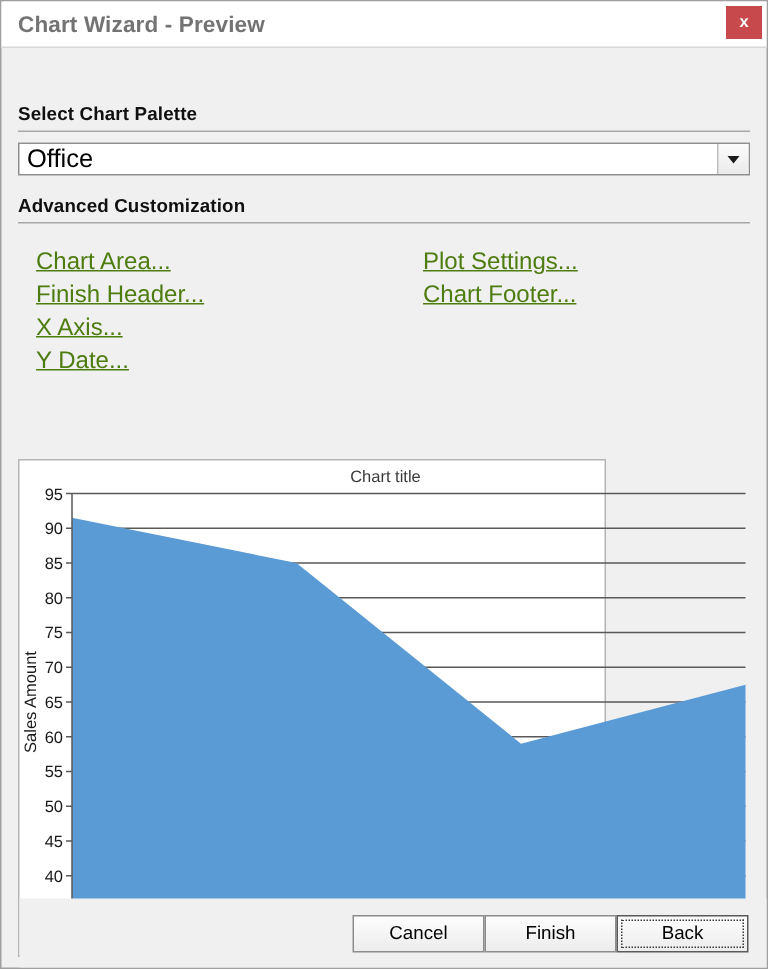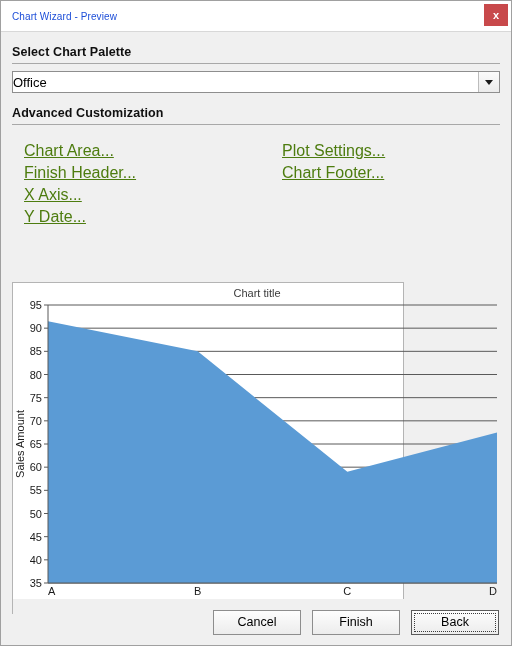--- a/index.html
+++ b/index.html
@@ -20,59 +20,60 @@
   }
   
   .titlebar{
     height:30px;min-height:30px;
     background:#ffffff;
     border-bottom:1px solid #d8d8d8;
     display:flex;align-items:center;
     position:relative;
   }
   .titlebar-text{
-    font-size:10px;font-weight:normal;color:#1d4ed8;
+    font-size:15px;font-weight:bold;color:#737373;
     padding-left:11px;letter-spacing:.1px;
   }
   .close-btn{
     position:absolute;right:3px;top:3px;
     width:24px;height:22px;
     background:#c8494b;
     color:#ffffff;
     display:flex;align-items:center;justify-content:center;
     font-size:11px;font-weight:bold;
     cursor:pointer;
     font-family:"Liberation Sans", sans-serif;
   }
   
   .content{
     flex:1;padding:0 11px;
     display:flex;flex-direction:column;
     position:relative;
+    margin-top:24px;
   }
   .section-head{
     font-size:12.5px;font-weight:bold;color:#101010;
     margin-top:13px;margin-bottom:4px;
     letter-spacing:.1px;
   }
   .rule{
     height:1px;background:#a8a8a8;width:100%;
     margin-bottom:7px;
   }
   
   .combo{
     height:22px;box-sizing:border-box;
     border:1px solid #8e8e8e;
     background:#ffffff;
     display:flex;align-items:stretch;
     cursor:pointer;
   }
   .combo-value{
     flex:1;display:flex;align-items:center;
-    padding-left:0;font-size:13px;color:#000;text-align:center;
+    padding-left:5px;font-size:17px;color:#000;text-align:center;
   }
   .combo-arrow{
     width:20px;border-left:1px solid #bcbcbc;
     background:linear-gradient(#fbfbfb,#ebebeb);
     display:flex;align-items:center;justify-content:center;
   }
   .combo-arrow i{
     display:block;width:0;height:0;
     border-left:4px solid transparent;
     border-right:4px solid transparent;
@@ -108,21 +109,20 @@
     background:#ffffff;
   }
   .chart-svg{display:block;}
   
   .footer{
     position:absolute;
     left:12px;right:0;bottom:0;
     height:46px;
     display:flex;align-items:center;justify-content:flex-end;
     padding-right:12px;
-    gap:11px;
     background:#f0f0f0;
   }
   .btn{
     width:88px;height:25px;
     box-sizing:border-box;
     border:1px solid #8d8d8d;
     background:linear-gradient(#fdfdfd,#ececec);
     font-family:"Liberation Sans", sans-serif;
     font-size:12.5px;color:#000;
     display:flex;align-items:center;justify-content:center;

